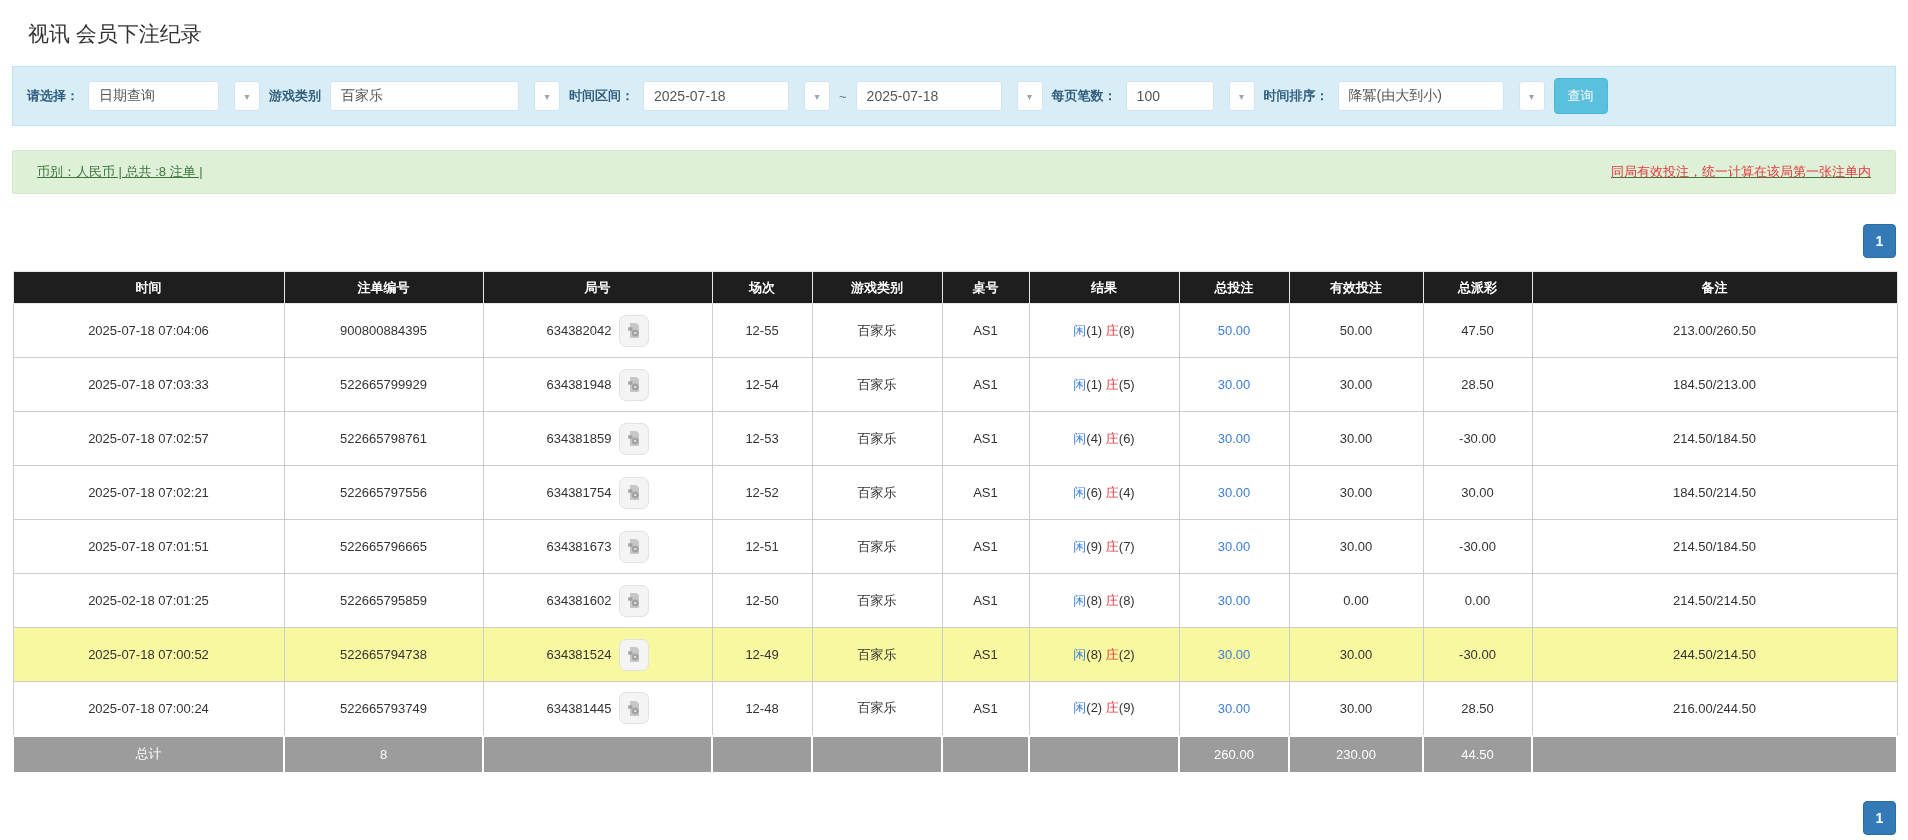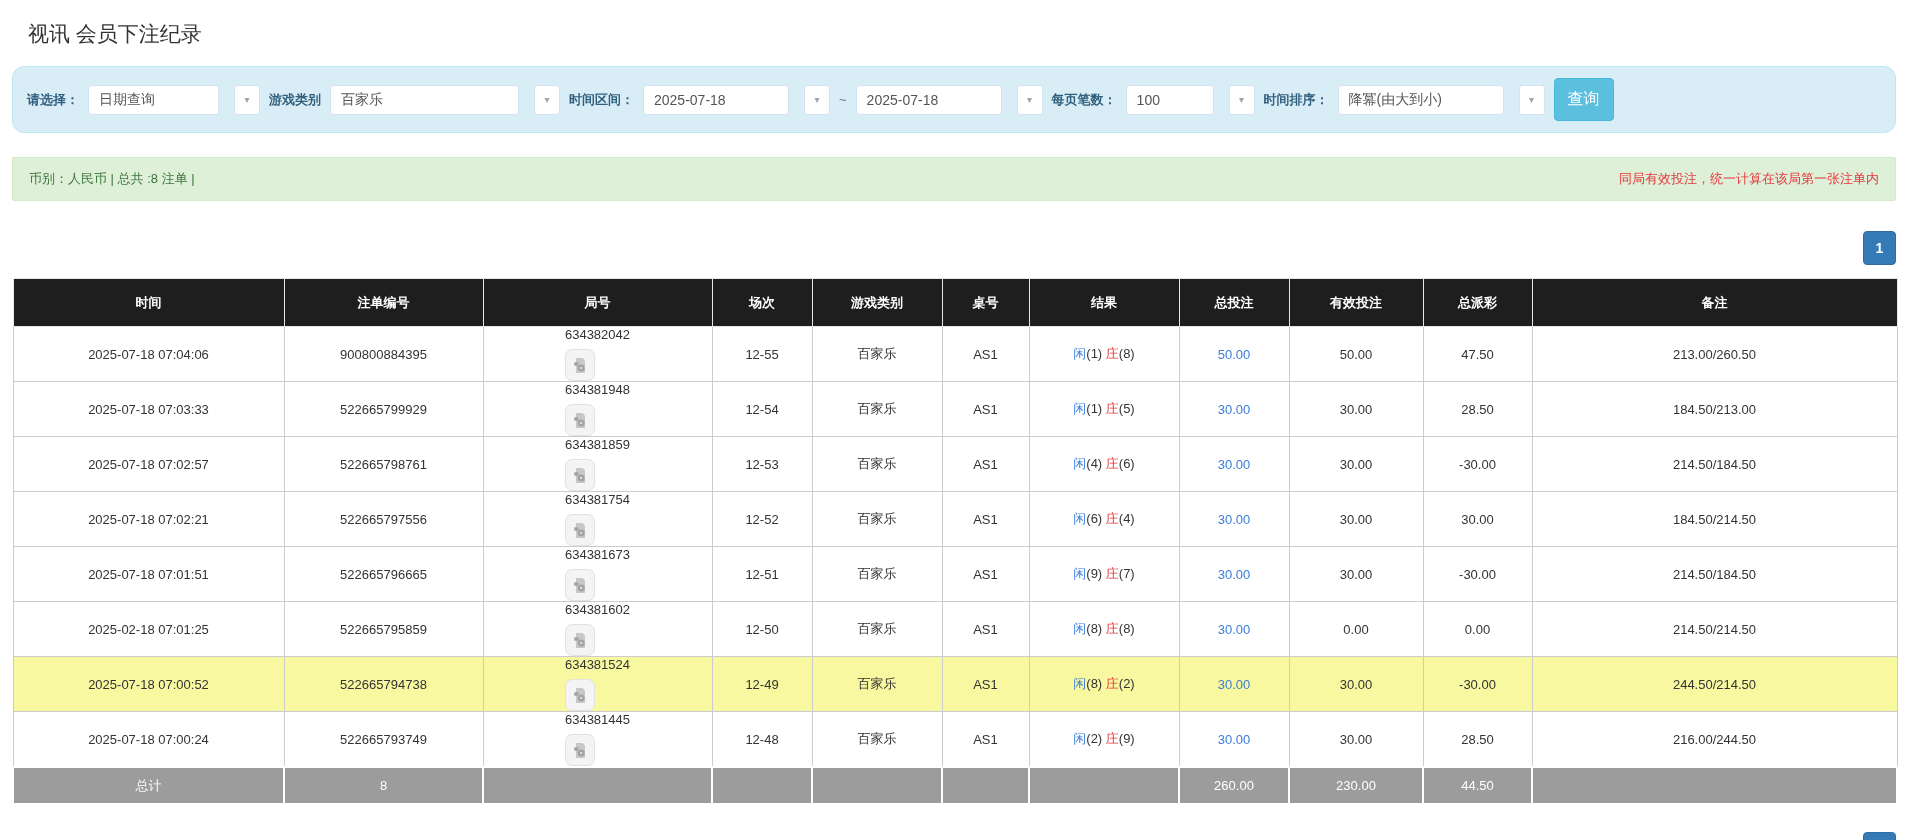--- a/index.html
+++ b/index.html
@@ -18,75 +18,75 @@
   body{
     margin:0;width:1908px;height:840px;overflow:hidden;background:#fff;
     font-family:"Liberation Sans","DejaVu Sans",sans-serif;color:#333;
   }
   .page{padding:0 12px;}
   .title{font-size:21px;font-weight:400;color:#333;margin:20px 16px 18px;line-height:28px;}
 
   
   .filter-bar{
     display:flex;align-items:center;gap:9px;
-    background:var(--filter-bg);border:1px solid #bce8f1;border-radius:12px;
+    background:var(--filter-bg);border:1px solid #bce8f1;border-radius:0;
     padding:11px 14px;white-space:nowrap;
   }
   .flabel{font-weight:bold;color:#31607f;font-size:13px;}
   .select{display:flex;align-items:stretch;gap:15px;height:30px;}
   .sel-value{
     background:#fff;border:1px solid #d3e4ef;border-radius:3px;
     padding:0 10px;font-size:14px;color:#555;display:flex;align-items:center;
   }
   .sel-caret{
     width:26px;background:#fff;border:1px solid #d3e4ef;border-radius:3px;
     display:flex;align-items:center;justify-content:center;color:#9aa6ad;font-size:10px;cursor:pointer;
   }
   .tilde{color:#5a7a8c;font-size:13px;}
   .query-btn{
     background:var(--button-cyan);border:1px solid #46b8da;color:#fff;
-    font-size:16px;height:43px;padding:0 13px;border-radius:4px;cursor:pointer;
+    font-size:13px;height:36px;padding:0 13px;border-radius:4px;cursor:pointer;
     font-family:inherit;
   }
 
   
   .summary-bar{
     margin-top:24px;background:var(--summary-green-bg);border:1px solid #d6e9c6;
-    border-radius:2px;padding:12px 16px;display:flex;justify-content:space-between;
-    align-items:center;font-size:13px;color:var(--summary-green-text);
+    border-radius:2px;padding:12px 24px;display:flex;justify-content:space-between;
+    align-items:center;font-size:13px;color:var(--summary-green-text);text-decoration:underline;
   }
   .summary-note{color:var(--negative-red);font-size:13px;}
 
   
   .pagination{display:flex;justify-content:flex-end;}
   .pagination.top{margin:30px 0 13px;}
   .pagination.bottom{margin-top:27px;}
   .page-btn{
     display:flex;align-items:center;justify-content:center;
     min-width:33px;height:34px;background:var(--accent-blue);color:#fff;
     border:1px solid #2e6da4;border-radius:4px;font-size:14px;font-weight:bold;
     text-decoration:none;cursor:pointer;
   }
 
   
   table.records{width:1884px;border-collapse:collapse;table-layout:fixed;font-size:13px;}
   table.records thead th{
-    background:var(--header-black);color:#fff;font-weight:bold;height:48px;
+    background:var(--header-black);color:#fff;font-weight:bold;height:32px;
     border:1px solid #e6e6e6;text-align:center;padding:0 15px;
   }
   table.records tbody td{
     height:54px;border:1px solid #ccc;text-align:center;vertical-align:middle;
     background:#fff;color:#333;padding:0 4px;overflow:hidden;
   }
   table.records tbody tr.hl td{background:var(--highlight-yellow);}
   table.records tfoot td{
     height:37px;background:var(--footer-gray);color:#fff;border:2px solid #fff;
     text-align:center;font-size:13px;
   }
-  .round-wrap{display:inline-flex;gap:7px;flex-direction:column;}
+  .round-wrap{display:inline-flex;align-items:center;gap:7px;}
   .video-btn{
     width:30px;height:32px;background:#f4f4f4;border:1px solid #e2e2e2;border-radius:7px;
     display:inline-flex;align-items:center;justify-content:center;cursor:pointer;padding:0;
   }
   .res-player{color:var(--link-blue);}
   .res-banker{color:var(--negative-red);}
   .amount-link{color:var(--link-blue);text-decoration:none;cursor:pointer;}
   td.neg{color:var(--negative-red);}
 </style>
 </head>

